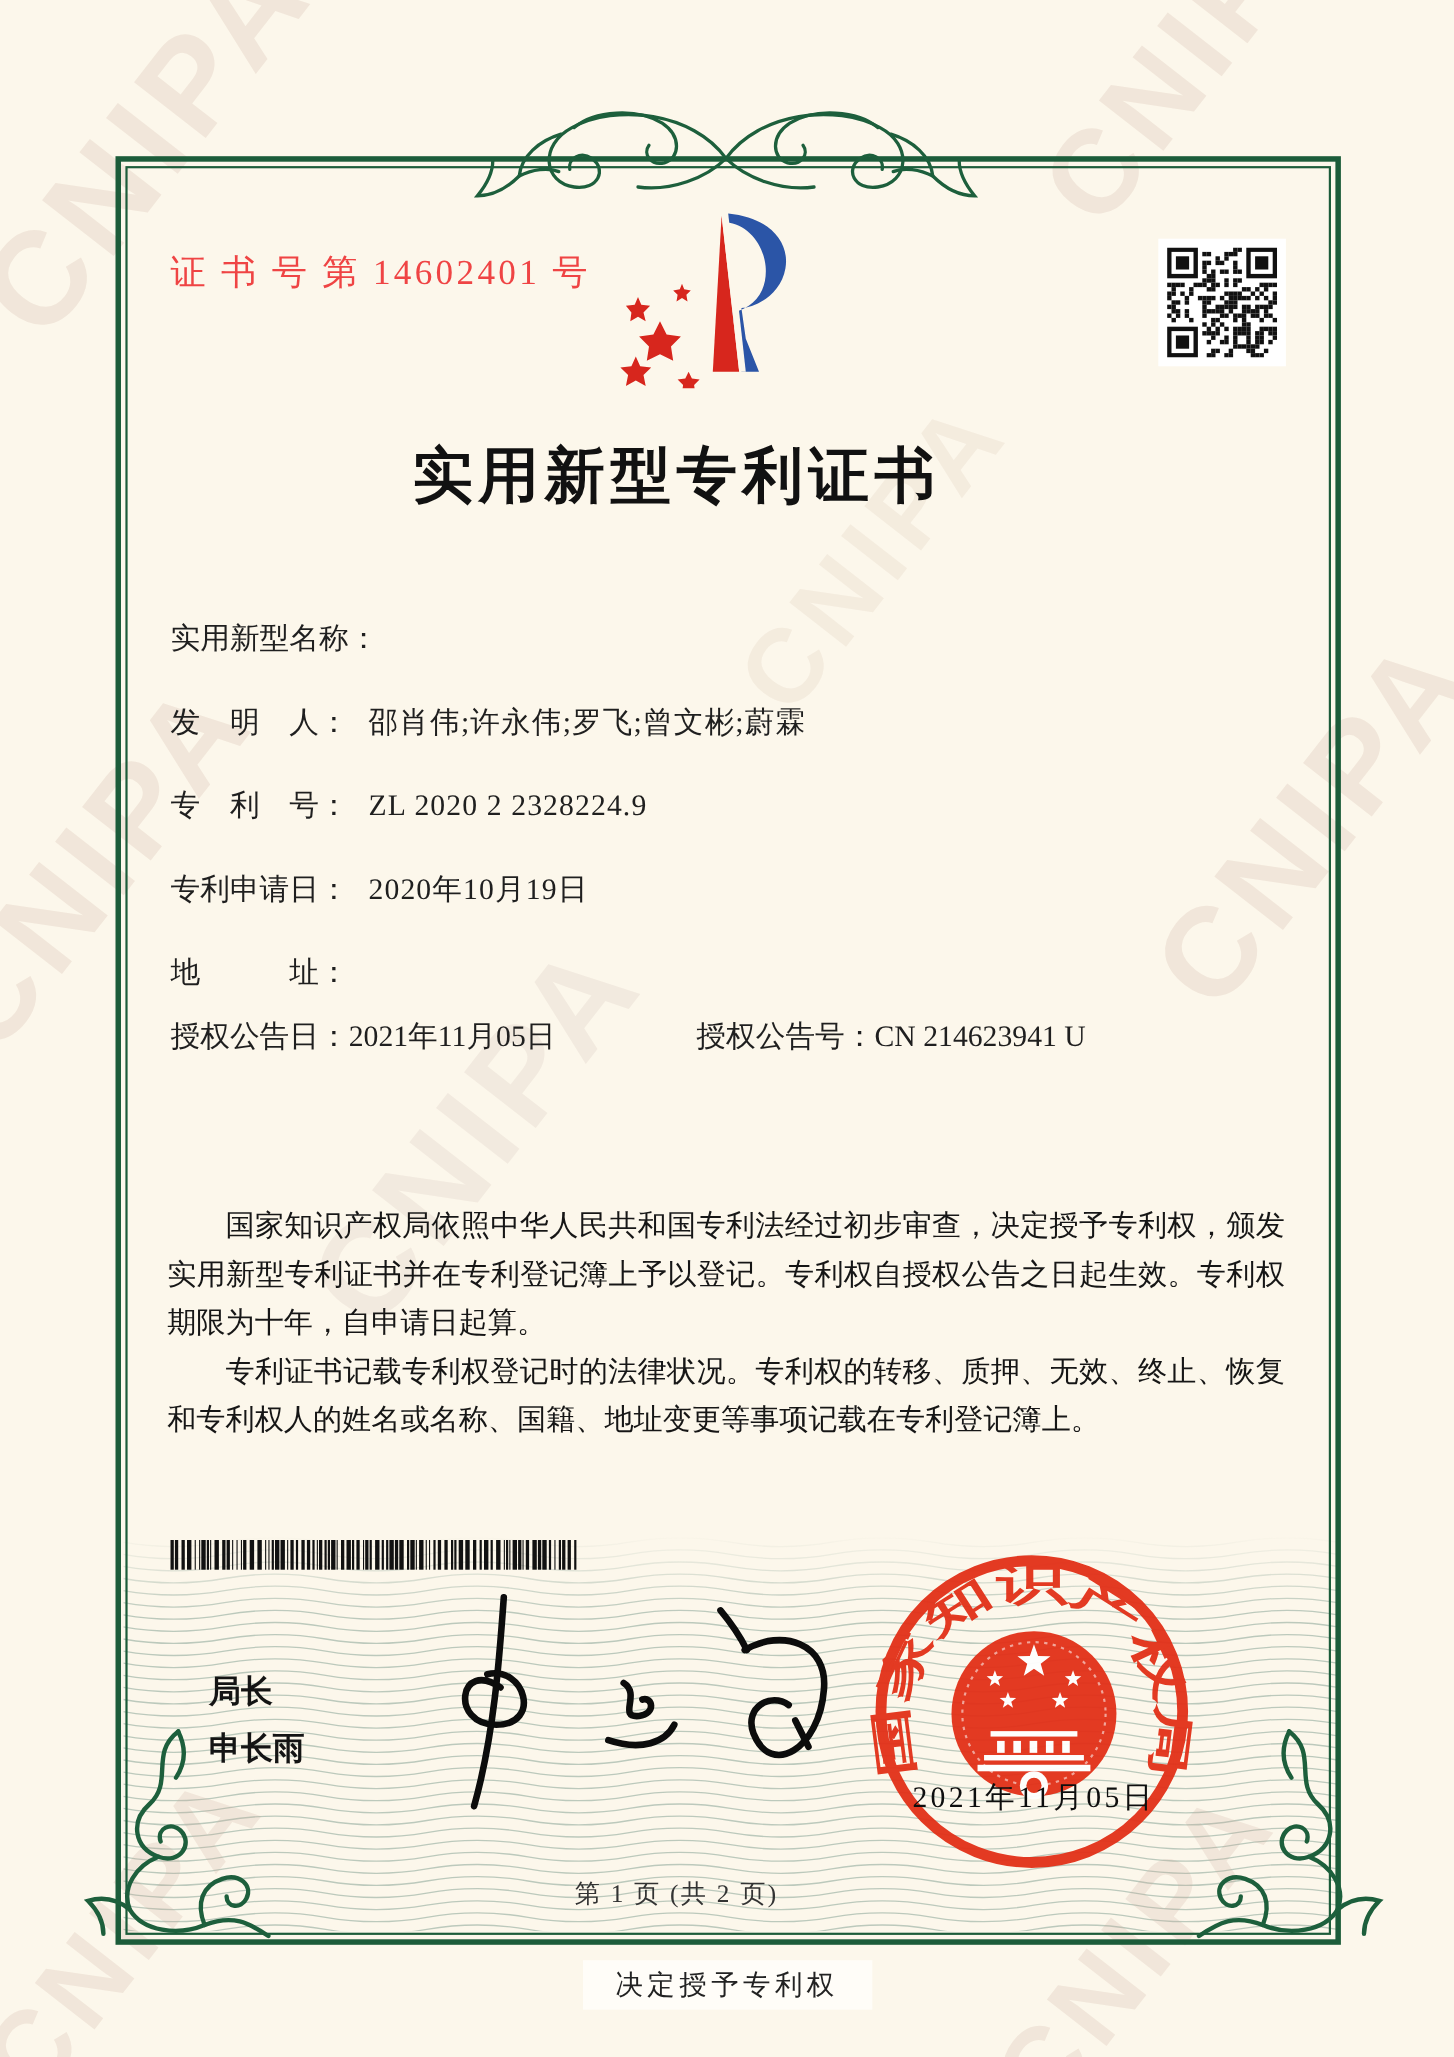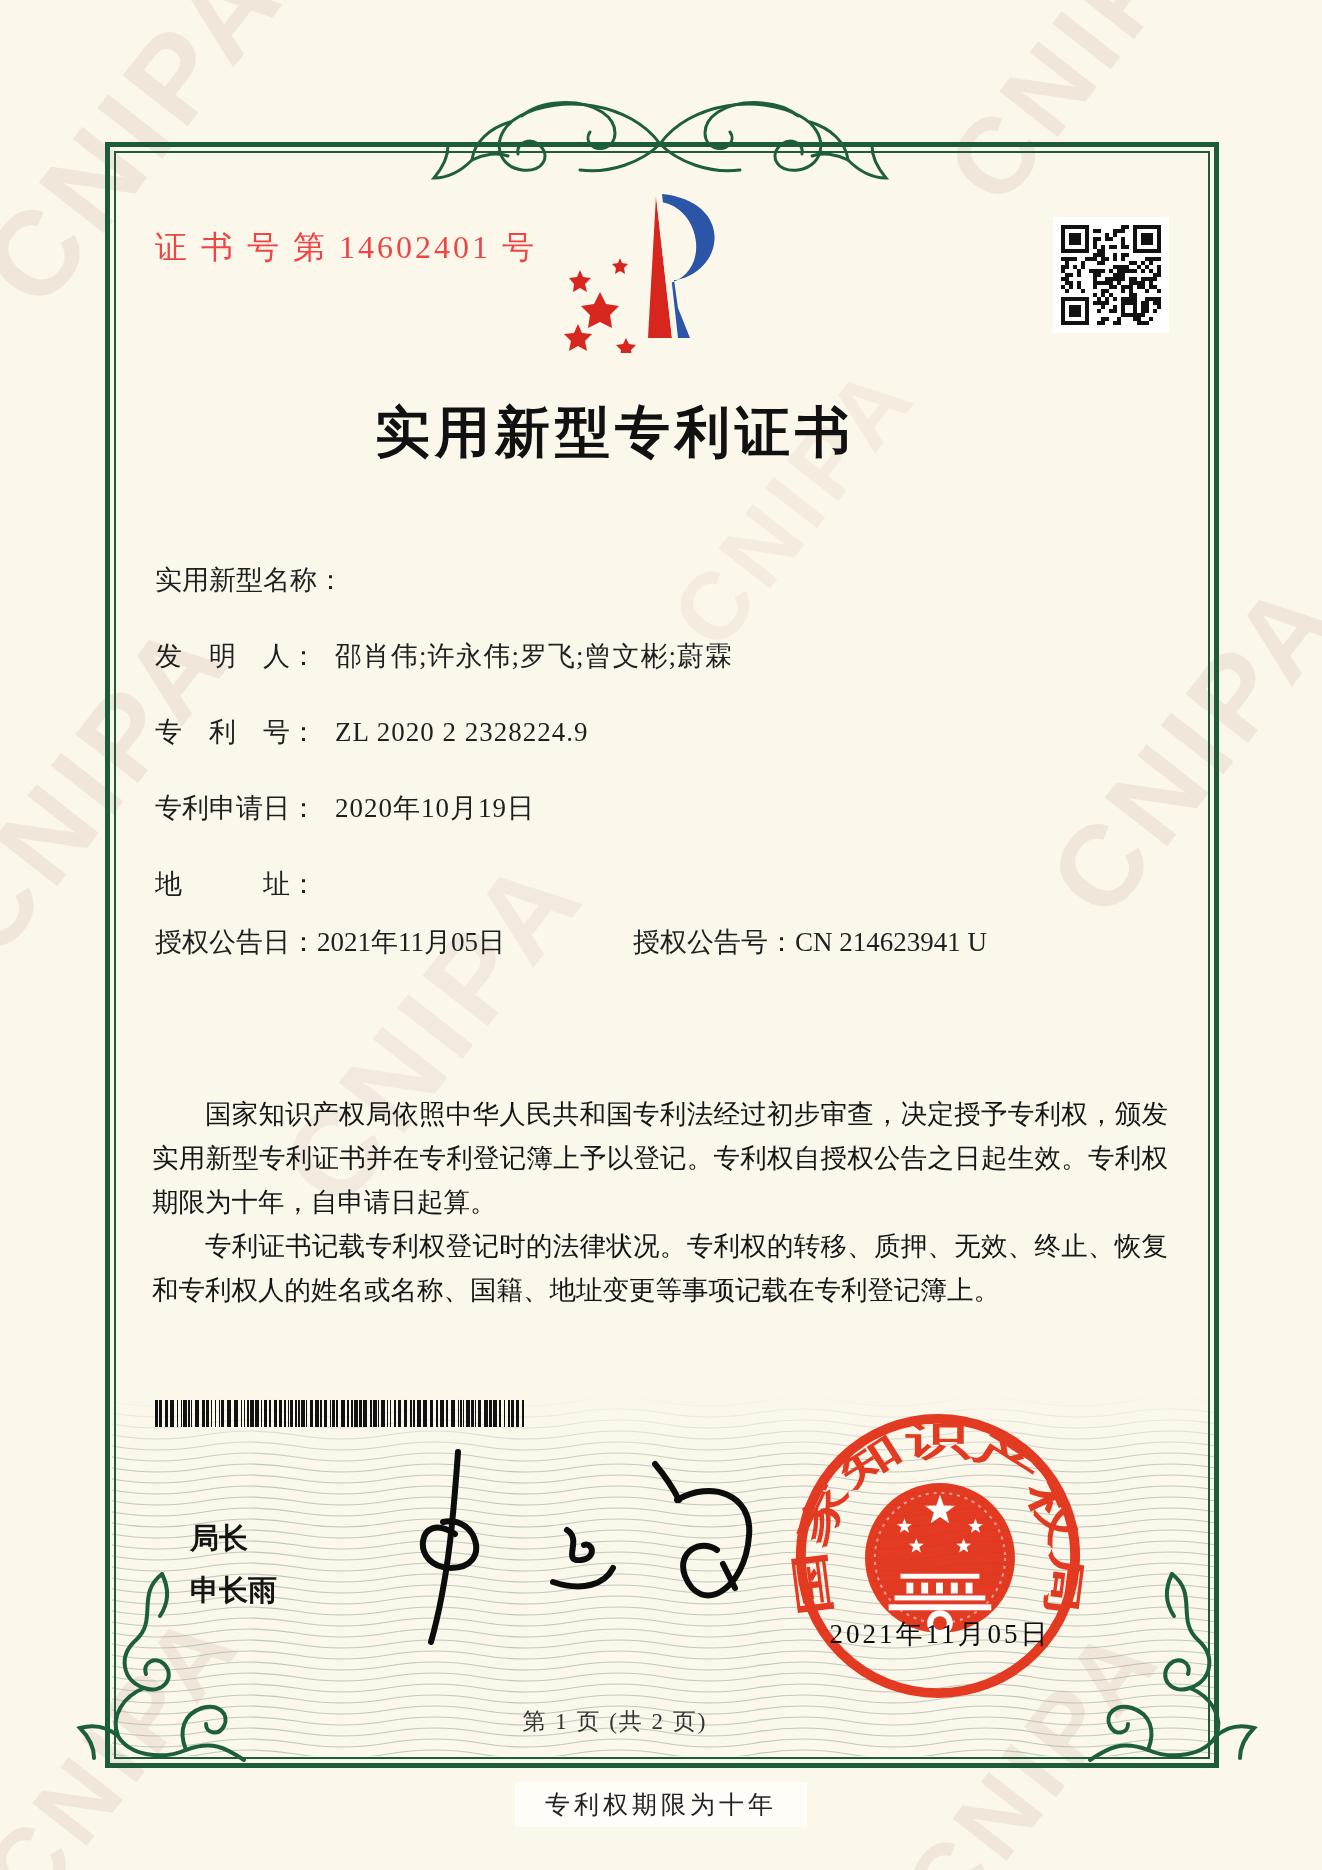--- a/index.html
+++ b/index.html
@@ -555,16 +555,16 @@
         <polygon points="188.0,112.0 189.9,117.3 195.6,117.5 191.1,121.0 192.7,126.5 188.0,123.3 183.3,126.5 184.9,121.0 180.4,117.5 186.1,117.3" fill="#fff"></polygon>
         <polygon points="128.0,132.0 129.9,137.3 135.6,137.5 131.1,141.0 132.7,146.5 128.0,143.3 123.3,146.5 124.9,141.0 120.4,137.5 126.1,137.3" fill="#fff"></polygon>
         <polygon points="176.0,132.0 177.9,137.3 183.6,137.5 179.1,141.0 180.7,146.5 176.0,143.3 171.3,146.5 172.9,141.0 168.4,137.5 174.1,137.3" fill="#fff"></polygon>
       </g>
   </svg>
   <div class="seal-date">2021年11月05日</div>
 
   <div class="pagenum">第 1 页 (共 2 页)</div>
 
   <div class="footnote-wrap">
-    <span class="footnote">专利权期限为十年</span>
+    <span class="footnote">决定授予专利权</span>
   </div>
 
 </div>
 
 </body></html>

